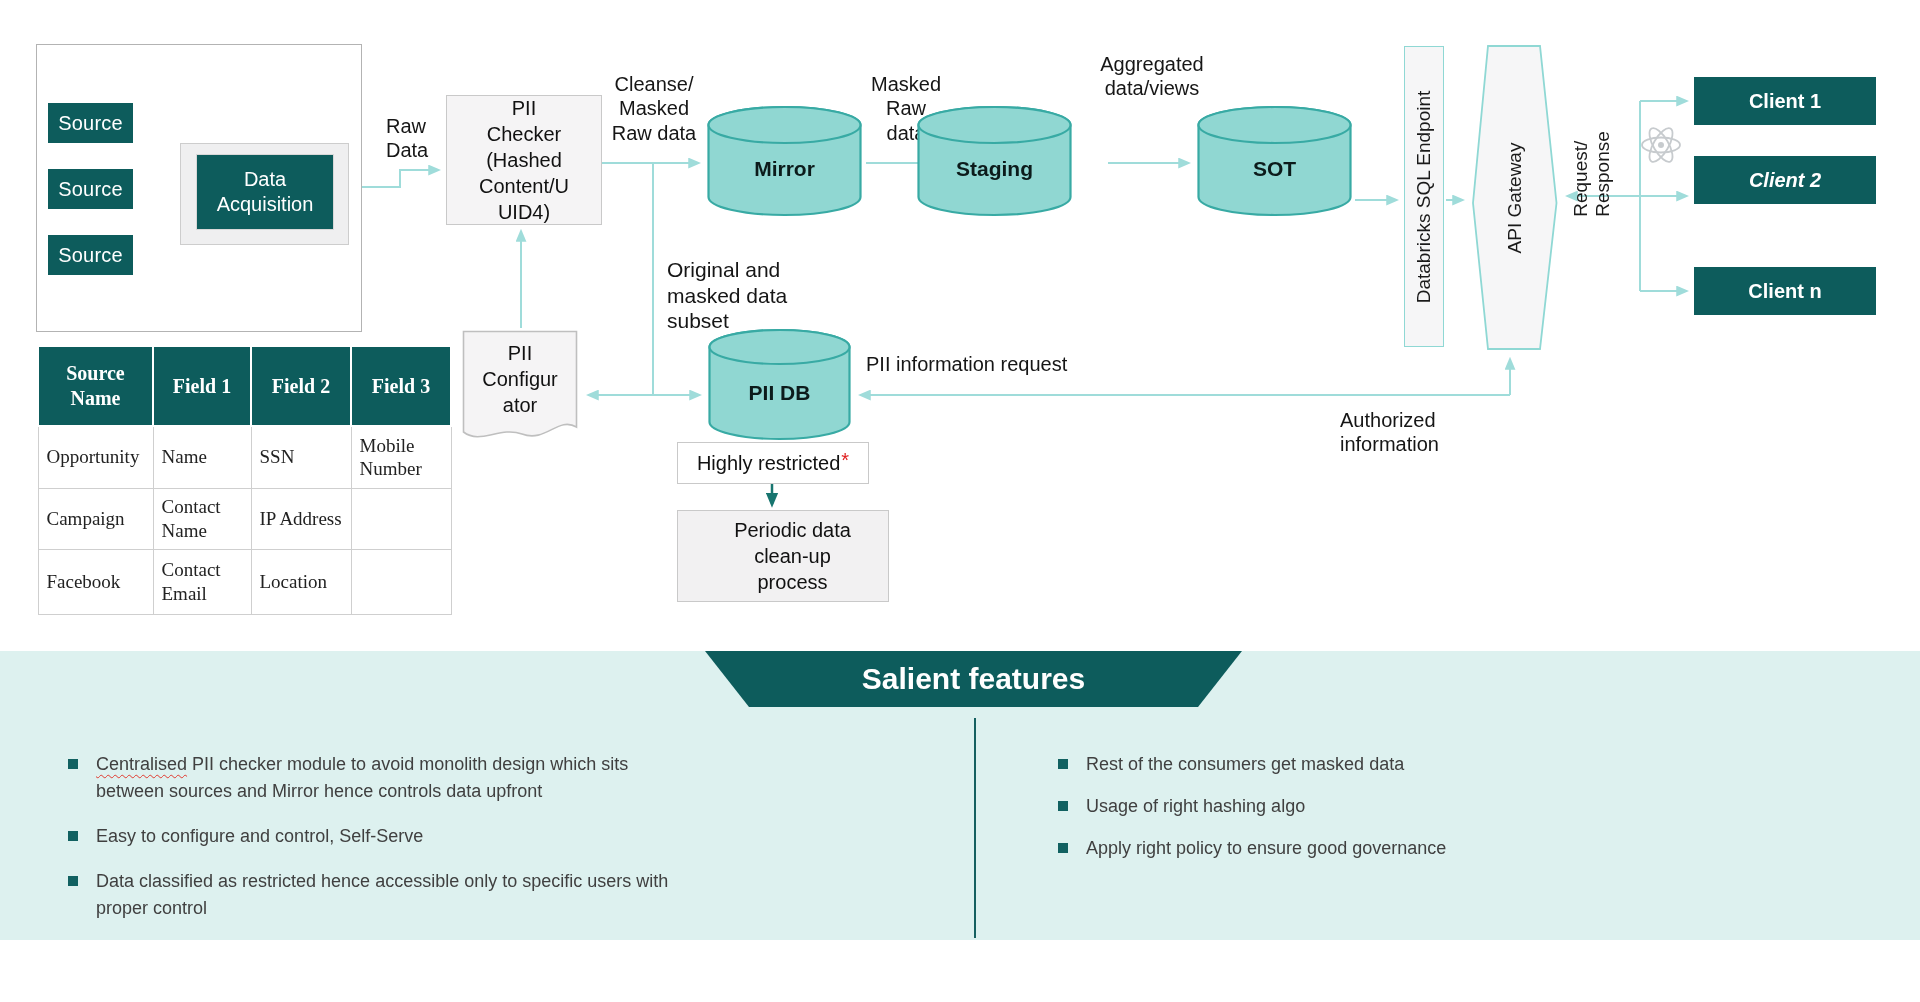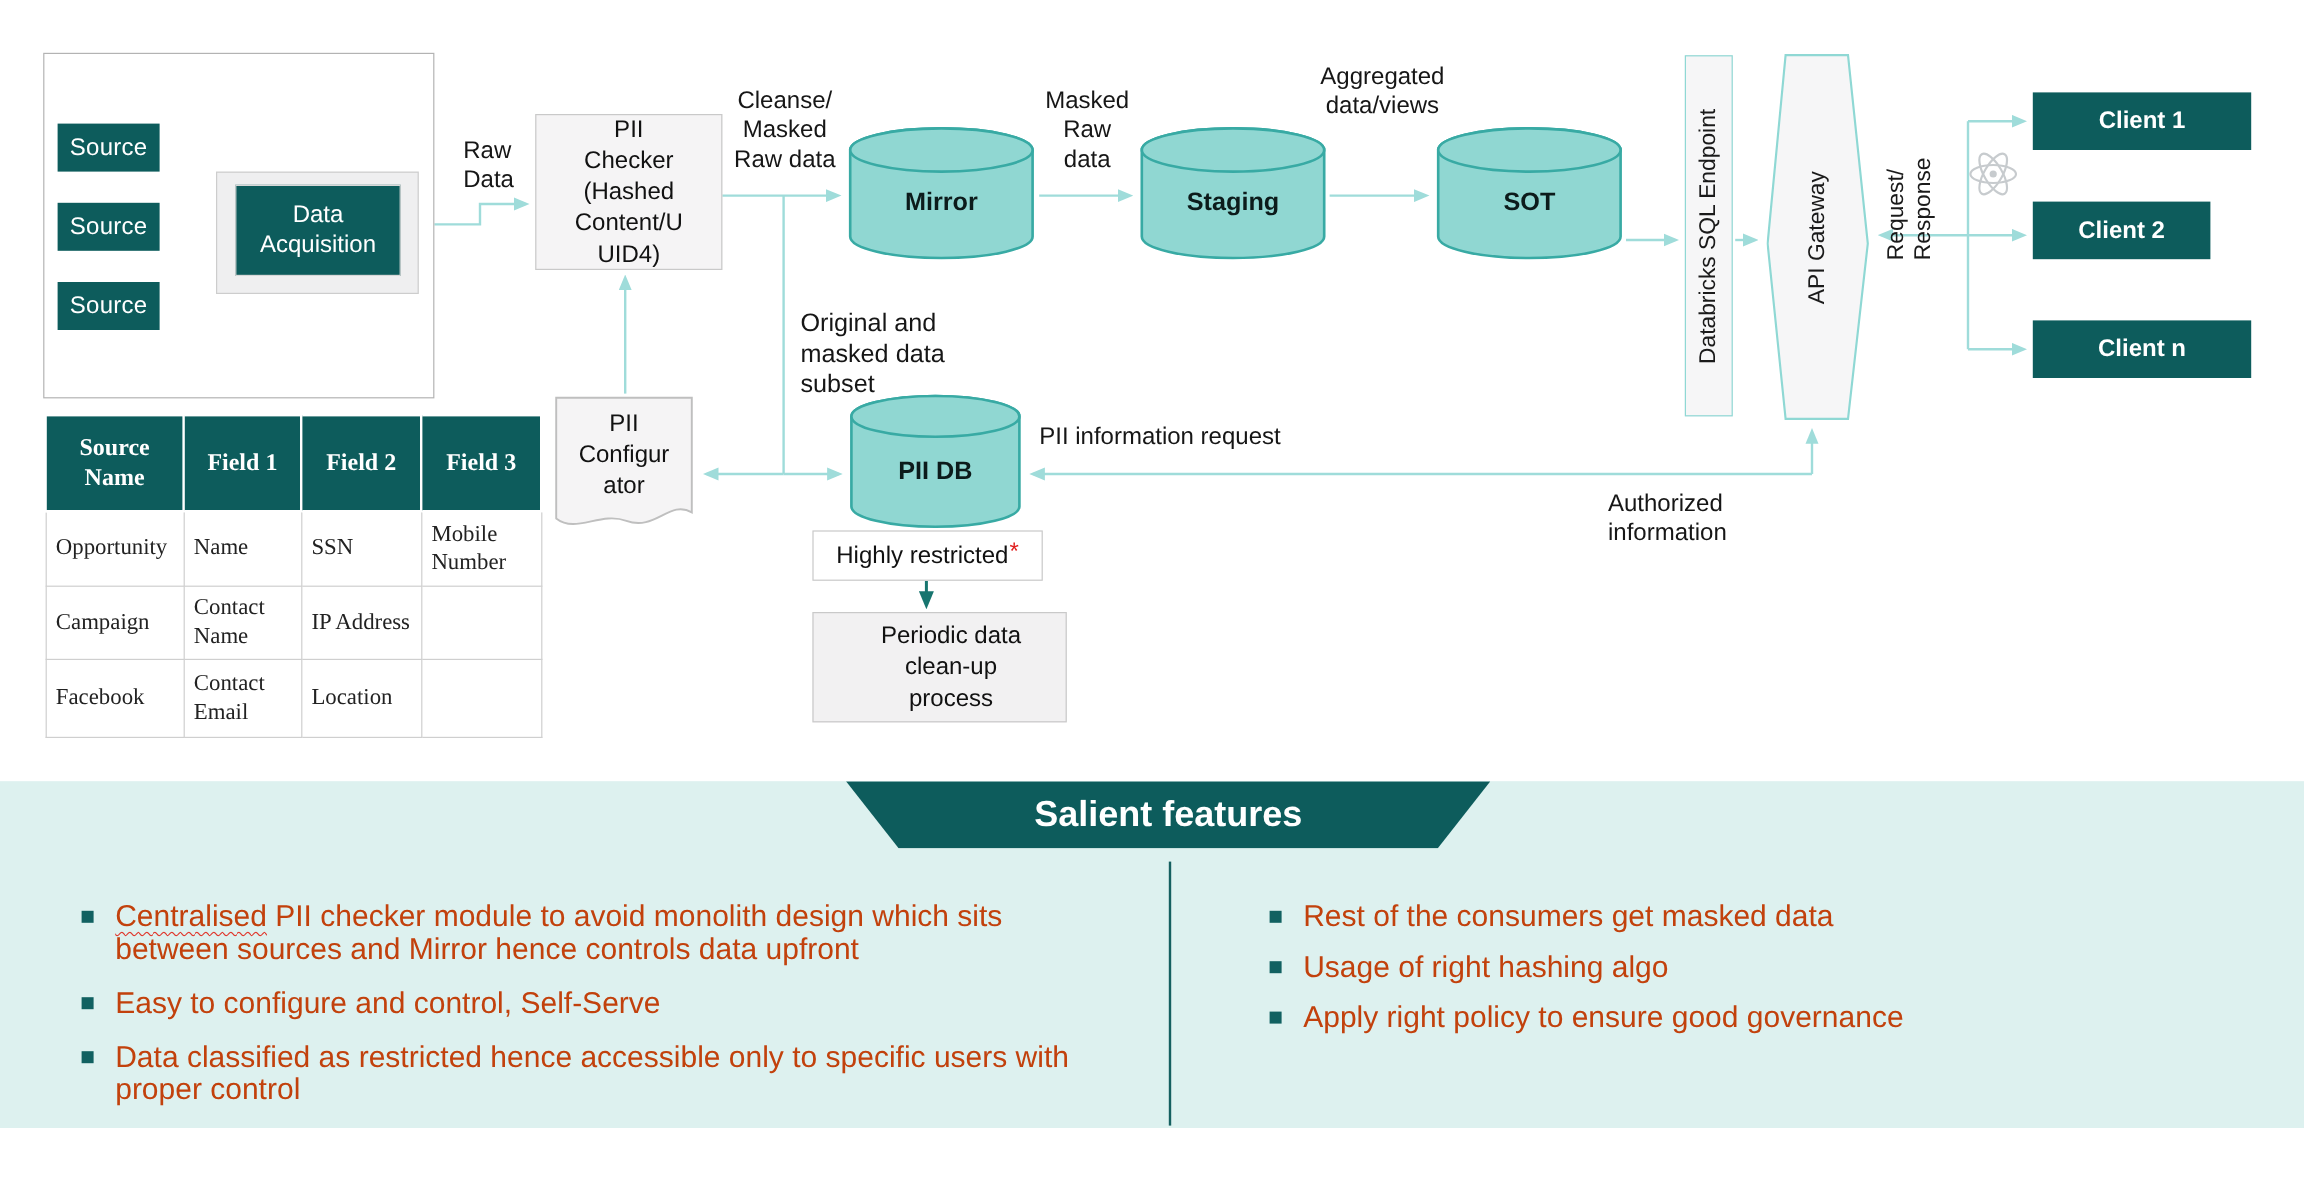--- a/index.html
+++ b/index.html
@@ -38,21 +38,21 @@
   
   .mint{position:absolute;left:0;top:651px;width:1920px;height:289px;background:#ddf1ef;}
   .banner{position:absolute;left:705px;top:651px;width:537px;height:56px;background:#0d5c5c;
           clip-path:polygon(0 0,100% 0,calc(100% - 44px) 100%,44px 100%);
           display:flex;align-items:center;justify-content:center;}
   .banner span{color:#fff;font-size:30px;font-weight:bold;}
   .feat-col{position:absolute;}
   .feat-item{display:flex;margin-bottom:18px;}
   .feat-col.right .feat-item{margin-bottom:15px;}
   .sq{flex:0 0 auto;width:10px;height:10px;background:#116161;margin:8px 18px 0 0;}
-  .feat-text{font-size:25px;line-height:27px;color:#c2410c;}
+  .feat-text{font-size:18px;line-height:27px;color:#404040;}
   .squiggle{text-decoration:underline;text-decoration-style:wavy;text-decoration-color:#e03a2f;
             text-decoration-thickness:1px;text-underline-offset:4px;}
   .divider{position:absolute;left:974px;top:718px;width:2px;height:220px;background:#156060;}
   .ast{color:#e01f1f;position:relative;top:-3px;margin-left:1px;}
 </style>
 </head>
 <body>
 
 <div class="stage">
 
@@ -125,21 +125,21 @@
       <path d="M2.5 20 A76 18 0 0 1 154.5 20 L154.5 92 A76 18 0 0 1 2.5 92 Z" fill="#90d7d2" stroke="#38aaa4" stroke-width="2.2"></path>
       <ellipse cx="78.5" cy="20" rx="76" ry="18" fill="#90d7d2" stroke="#38aaa4" stroke-width="2.2"></ellipse>
     </svg>
     <div class="cyl-label" style="top:52px;">Mirror</div>
   </div>
 
   <div class="abs lbl c pre" style="left:866px;top:72px;width:80px;">Masked
 Raw
 data</div>
 
-  <div class="cyl" style="left:949px;top:105px;width:157px;height:113px;">
+  <div class="cyl" style="left:916px;top:105px;width:157px;height:113px;">
     <svg width="157" height="113" viewBox="0 0 157 113">
       <path d="M2.5 20 A76 18 0 0 1 154.5 20 L154.5 92 A76 18 0 0 1 2.5 92 Z" fill="#90d7d2" stroke="#38aaa4" stroke-width="2.2"></path>
       <ellipse cx="78.5" cy="20" rx="76" ry="18" fill="#90d7d2" stroke="#38aaa4" stroke-width="2.2"></ellipse>
     </svg>
     <div class="cyl-label" style="top:52px;">Staging</div>
   </div>
 
   <div class="abs lbl c pre" style="left:1092px;top:52px;width:120px;">Aggregated
 data/views</div>
 
@@ -172,21 +172,21 @@
       <ellipse cx="23" cy="21" rx="19" ry="7.5"></ellipse>
       <ellipse cx="23" cy="21" rx="19" ry="7.5" transform="rotate(60 23 21)"></ellipse>
       <ellipse cx="23" cy="21" rx="19" ry="7.5" transform="rotate(120 23 21)"></ellipse>
     </g>
     <circle cx="23" cy="21" r="3" fill="#c7cbce"></circle>
   </svg>
 
   <div class="abs client" style="left:1694px;top:77px;width:182px;height:48px;">
       <span>Client 1</span>
     </div>
-  <div class="abs client" style="left:1694px;top:168px;width:148px;height:48px;">
+  <div class="abs client" style="left:1694px;top:156px;width:182px;height:48px;font-style:italic;">
       <span>Client 2</span>
     </div>
   <div class="abs client" style="left:1694px;top:267px;width:182px;height:48px;">
       <span>Client n</span>
     </div>
 
   <div class="abs lbl pre" style="left:667px;top:257px;width:150px;font-size:21px;">Original and
 masked data
 subset</div>
 

